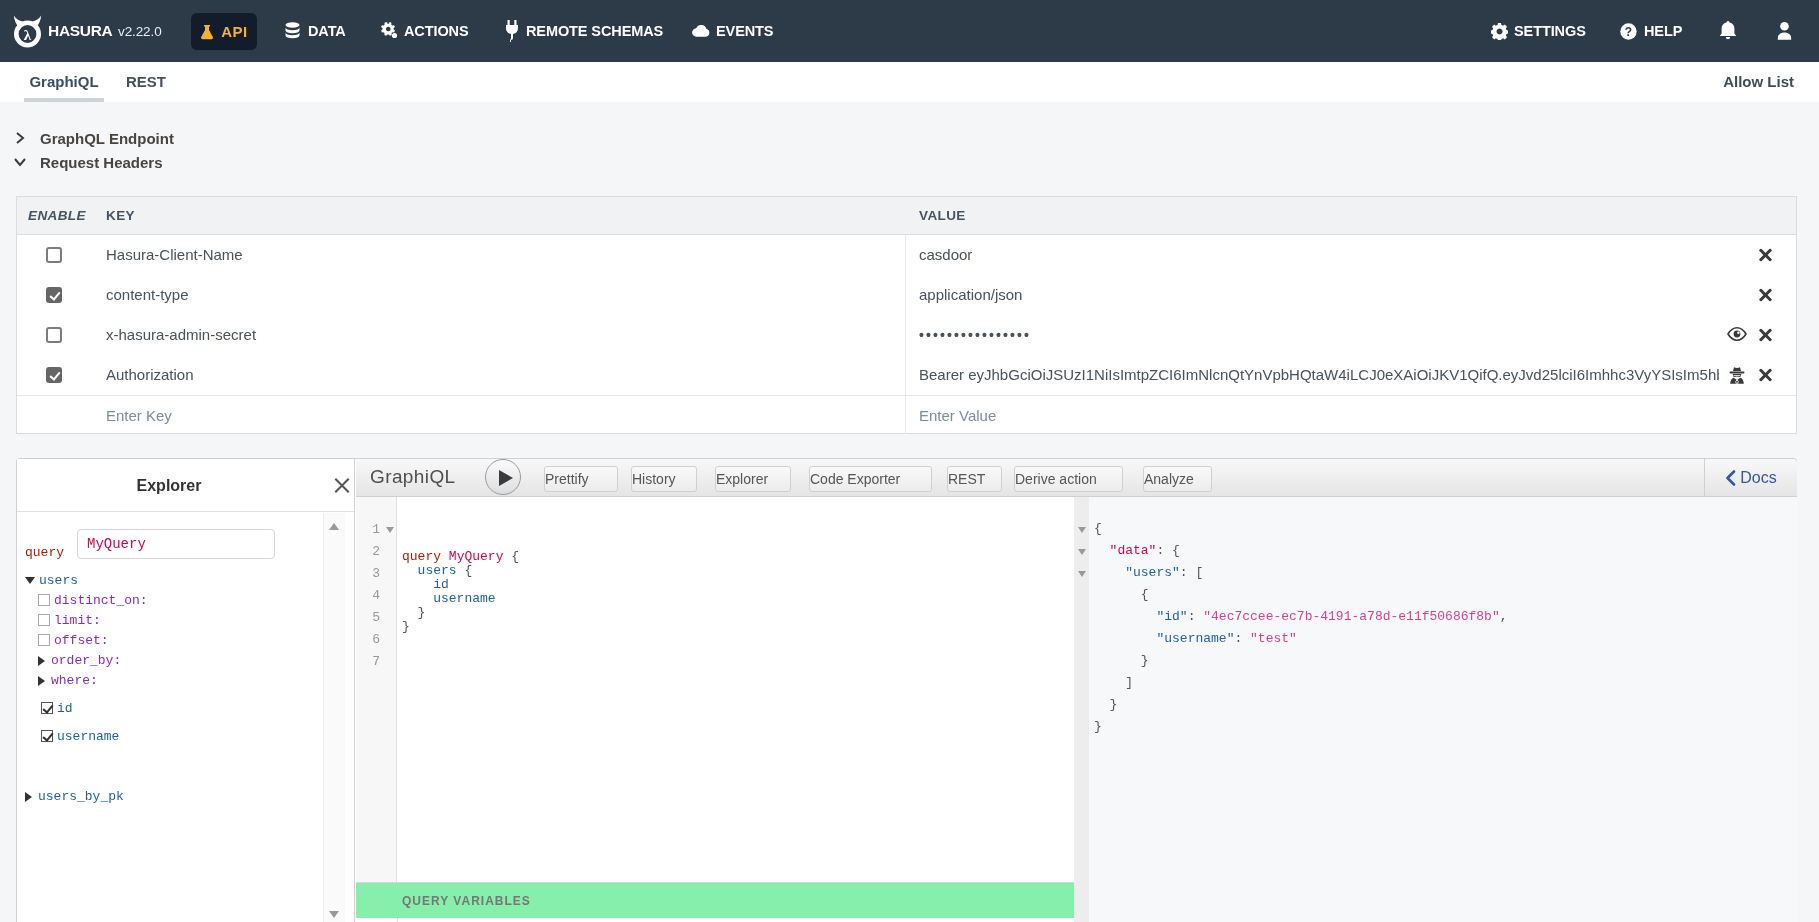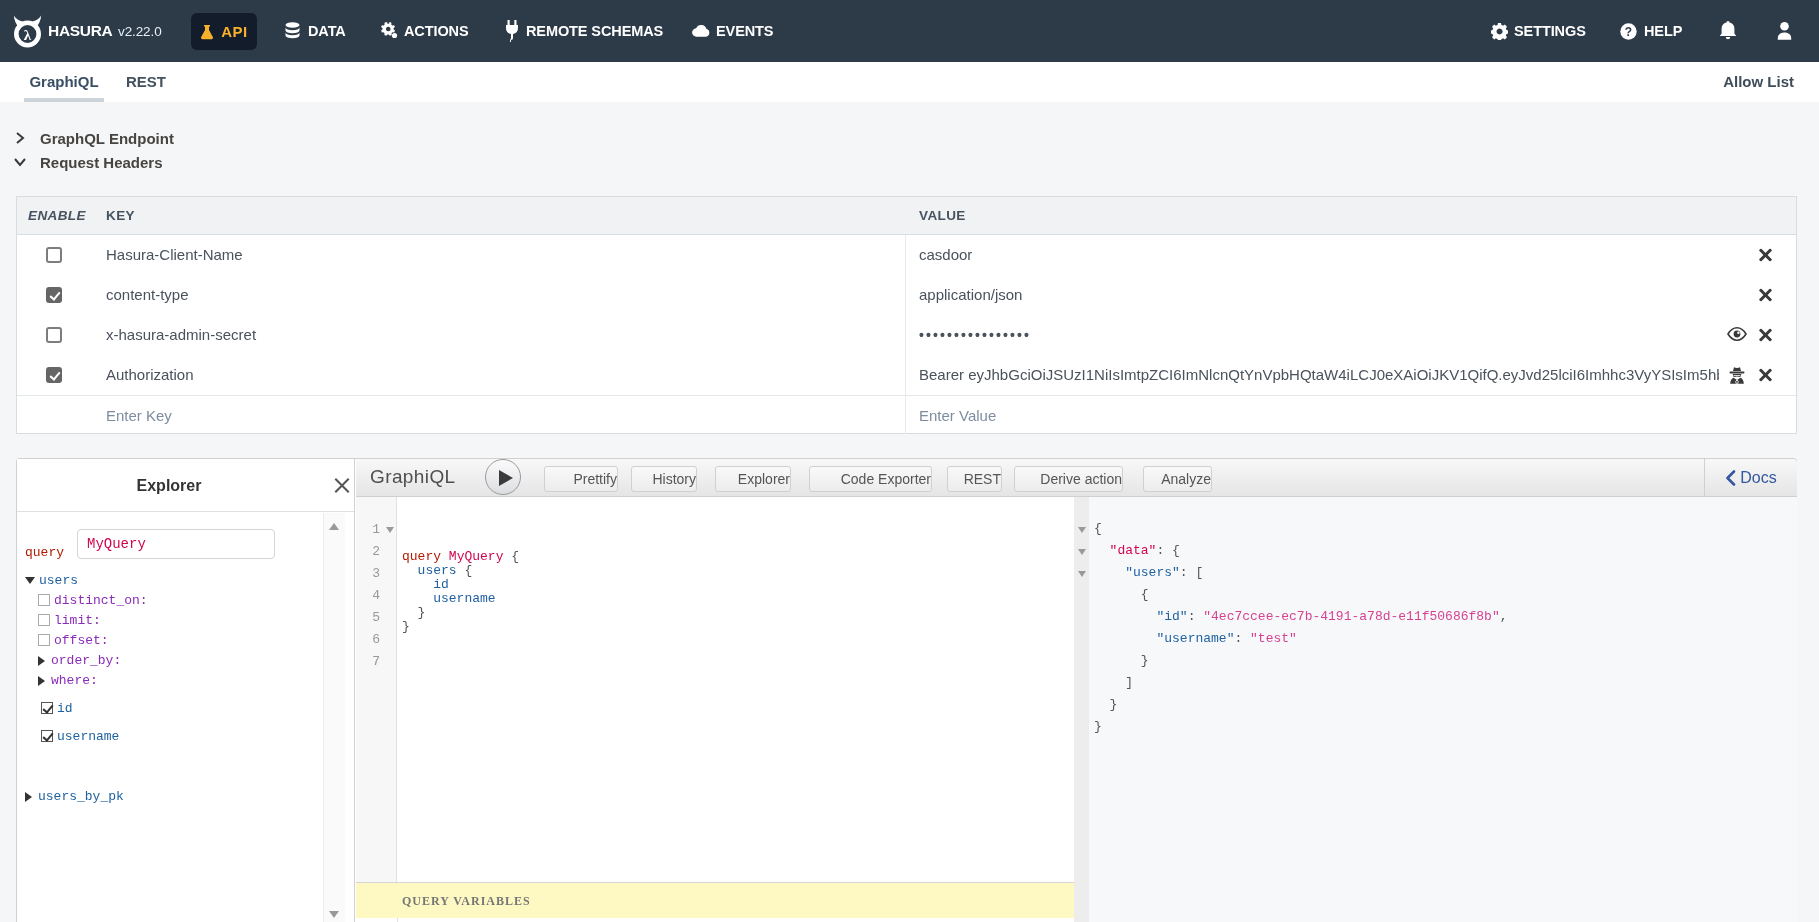--- a/index.html
+++ b/index.html
@@ -53,30 +53,30 @@
   .arrow-d { display:inline-block; width:0; height:0; border-left:5px solid transparent; border-right:5px solid transparent; border-top:7px solid #333; margin-right:4px; vertical-align:middle; }
   .arrow-r { display:inline-block; width:0; height:0; border-top:5px solid transparent; border-bottom:5px solid transparent; border-left:7px solid #333; margin-right:6px; vertical-align:middle; }
   .mini-cb { display:inline-block; width:12px; height:12px; border:1px solid #aaa; background:#fff; margin-right:4px; vertical-align:-2px; }
   .mini-cb.on { border-color:#555; position:relative; }
   .mini-cb.on:after { content:""; position:absolute; left:3px; top:0px; width:4px; height:8px; border:solid #333; border-width:0 2px 2px 0; transform:rotate(40deg); }
   
   #toolbar { position:absolute; left:339px; top:0; width:1441px; height:38px; background:linear-gradient(#f8f8f8,#e5e5e5); border-bottom:1px solid #d0d0d0; border-radius:0 4px 0 0; }
   #gqltitle { position:absolute; left:14px; top:7px; font-size:19px; letter-spacing:0.4px; color:#4f4f4f; }
   #playbtn { position:absolute; left:129px; top:0px; width:36px; height:36px; border-radius:50%; background:linear-gradient(#fbfbfc,#dcdde0); border:1px solid #9a9a9a; }
   #playbtn:after { content:""; position:absolute; left:13px; top:10px; width:0; height:0; border-top:8px solid transparent; border-bottom:8px solid transparent; border-left:14px solid #3a3a3a; }
-  .tbtn { position:absolute; top:7px; height:26px; border:1px solid #d0d0d0; border-radius:3px; background:linear-gradient(#f9f9f9,#ececec); color:#555; font-size:14px; text-align:right; line-height:24px; }
+  .tbtn { position:absolute; top:7px; height:26px; border:1px solid #d0d0d0; border-radius:3px; background:linear-gradient(#f9f9f9,#ececec); color:#555; font-size:14px; text-align:left; line-height:24px; }
   #docstab { position:absolute; right:0; top:0; width:93px; height:37px; border-left:1px solid #d0d0d0; color:#3457a0; font-size:16px; line-height:37px; text-align:center; }
   
   #editor { position:absolute; left:339px; top:38px; width:718px; height:425px; background:#fff; }
   #gutter { position:absolute; left:0; top:0; width:41px; height:425px; background:#f7f7f7; border-right:1px solid #e0e0e0; }
   .lnum { position:absolute; right:16px; font-family:"Liberation Mono", monospace; font-size:13px; color:#999; }
   #code { position:absolute; left:46px; top:21px; font-family:"Liberation Mono", monospace; font-size:13px; line-height:14px; white-space:pre; color:#555;margin-top:32px; }
   .kw { color:#B11A04; }
   .def { color:#D2054E; }
-  #varbar { position:absolute; left:339px; top:423px; width:718px; height:40px; background:#fef9c3; border-top:1px solid #d6d6d6;font-family:Liberation Serif, serif; }
+  #varbar { position:absolute; left:339px; top:423px; width:718px; height:40px; background:#86efac; border-top:1px solid #d6d6d6; }
   #varbar span { position:absolute; left:46px; top:11px; font-size:12px; font-weight:bold; color:#767676; letter-spacing:1px; }
   #varrow { position:absolute; left:339px; top:459px; width:718px; height:5px; background:#fff; }
   
   #foldstrip { position:absolute; left:1057px; top:38px; width:15px; height:426px; background:#ededed; }
   #response { position:absolute; left:1072px; top:38px; width:708px; height:426px; background:#f7f8fa; }
   #json { position:absolute; left:5px; top:21px; font-family:"Liberation Mono", monospace; font-size:13px; line-height:22px; white-space:pre; color:#555; }
   .str { color:#D64292; }
   .fold { position:absolute; left:4px; width:0; height:0; border-left:4px solid transparent; border-right:4px solid transparent; border-top:6px solid #999; }
 </style>
 </head>

